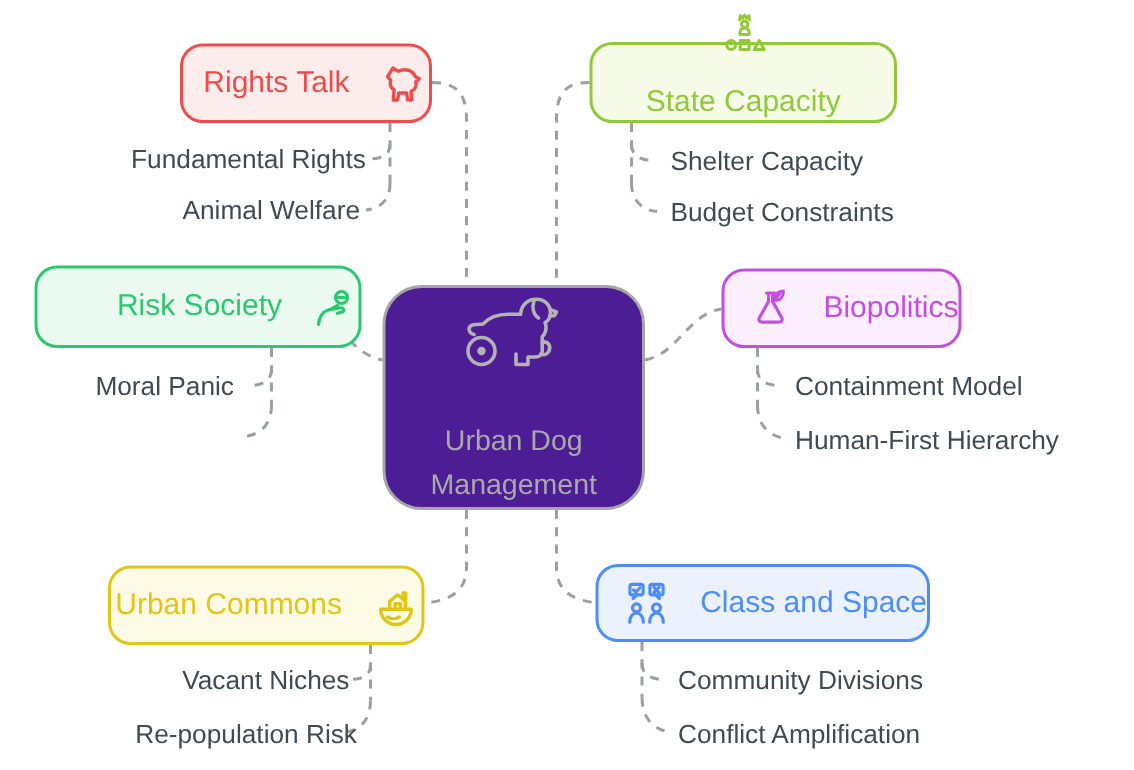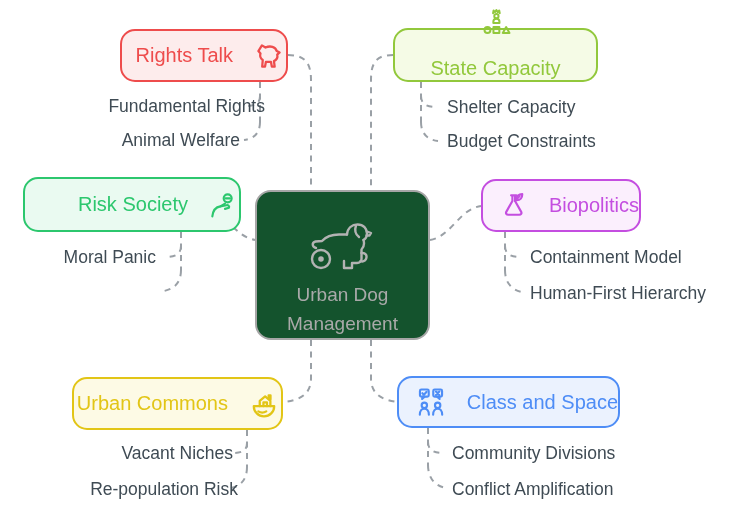--- a/index.html
+++ b/index.html
@@ -11,22 +11,22 @@
   .connectors path{fill:none;stroke:#9aa0a6;stroke-width:2;stroke-dasharray:6 5.5;}
   .node{
     position:absolute;display:flex;align-items:center;justify-content:flex-end;gap:19px;
     border:2.4px solid var(--accent,#999);background:var(--bg,#f4f4f4);
     border-radius:15px;color:var(--accent,#999);
     font-size:20px;font-weight:500;white-space:nowrap;box-sizing:border-box;
   }
   .node svg{flex:0 0 auto;display:block;}
   .central{
     position:absolute;left:255px;top:190px;width:175px;height:150px;
-    border:2.2px solid #a6a6a6;background:#14532d;border-radius:16px;
-    display:flex;flex-direction:column;align-items:center;justify-content:flex-end;
+    border:2.2px solid #a6a6a6;background:#4c1d95;border-radius:26px;
+    display:flex;flex-direction:column;align-items:center;justify-content:space-between;
     box-sizing:border-box;
   }
   .central .clabel{
     color:#a9a9a9;font-size:19px;font-weight:500;text-align:center;
     width:130px;line-height:1.5;margin-top:6px;
   }
   .sub{
     position:absolute;color:#3f4b54;font-size:17.5px;font-weight:400;
     white-space:nowrap;line-height:20px;
   }
@@ -84,21 +84,21 @@
     </svg>
     <div class="clabel">Urban Dog Management</div>
   </div>
 
   <div class="node" style="left: 120px; top: 29px; width: 168px; height: 53px; --accent: #ee4c4c; --bg: #fdecec;">
     <span>Rights Talk</span>
     <svg width="34" height="34" viewBox="0 0 24 24" fill="none" stroke="currentColor" stroke-width="1.6" stroke-linecap="round" stroke-linejoin="round">
       <path d="M4.5,8.5 L7,4.5 L9.5,6 C13,4.5 16.5,5.5 17.5,8.5 L19.5,9.5 L17.8,11 C18.3,13 17.3,14.8 15.5,15.6 L16,19.5 L14,19.5 L13.4,16.2 L9.8,16.2 L9.2,19.5 L7.2,19.5 L7.6,14.8 C6,13.8 5.4,12 6,10.2 Z"></path>
     </svg>
   </div>
-  <div class="sub ra" style="right:491px;top:96px;">Fundamental Rights</div>
+  <div class="sub ra" style="right:512px;top:96px;">Fundamental Rights</div>
   <div class="sub ra" style="right:516px;top:130px;">Animal Welfare</div>
 
   <div class="node" style="left: 393px; top: 28px; width: 205px; height: 54px; flex-direction: column; --accent: #92c83c; --bg: #f5fbe6;">
     <svg width="32" height="32" viewBox="0 0 24 24" fill="none" stroke="currentColor" stroke-width="1.5" stroke-linecap="round" stroke-linejoin="round">
       <path d="M9.8,5.4 L10.2,3.4 L11.3,4.6 L12.3,3 L13.3,4.6 L14.4,3.4 L14.8,5.4"></path>
       <circle cx="12.3" cy="7.6" r="1.6"></circle>
       <path d="M10,12.8 v-1 a2.3,2.3 0 0 1 4.6,0 v1 z"></path>
       <circle cx="5.6" cy="18" r="2.2"></circle>
       <rect x="10.1" y="15.8" width="4.4" height="4.4"></rect>
       <path d="M17.1,20.2 h5 l-2.5,-4.4 z"></path>

